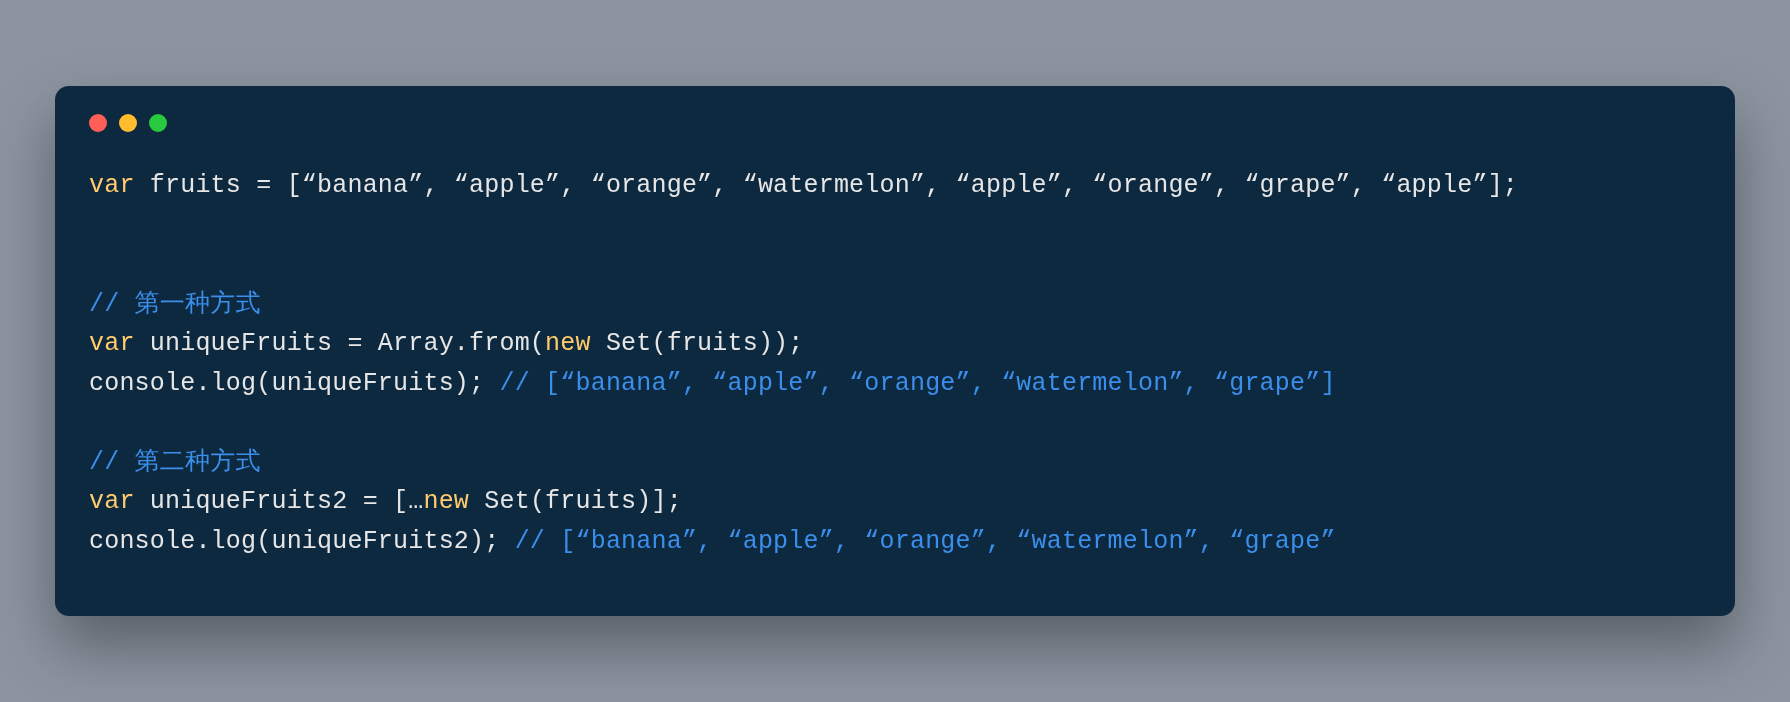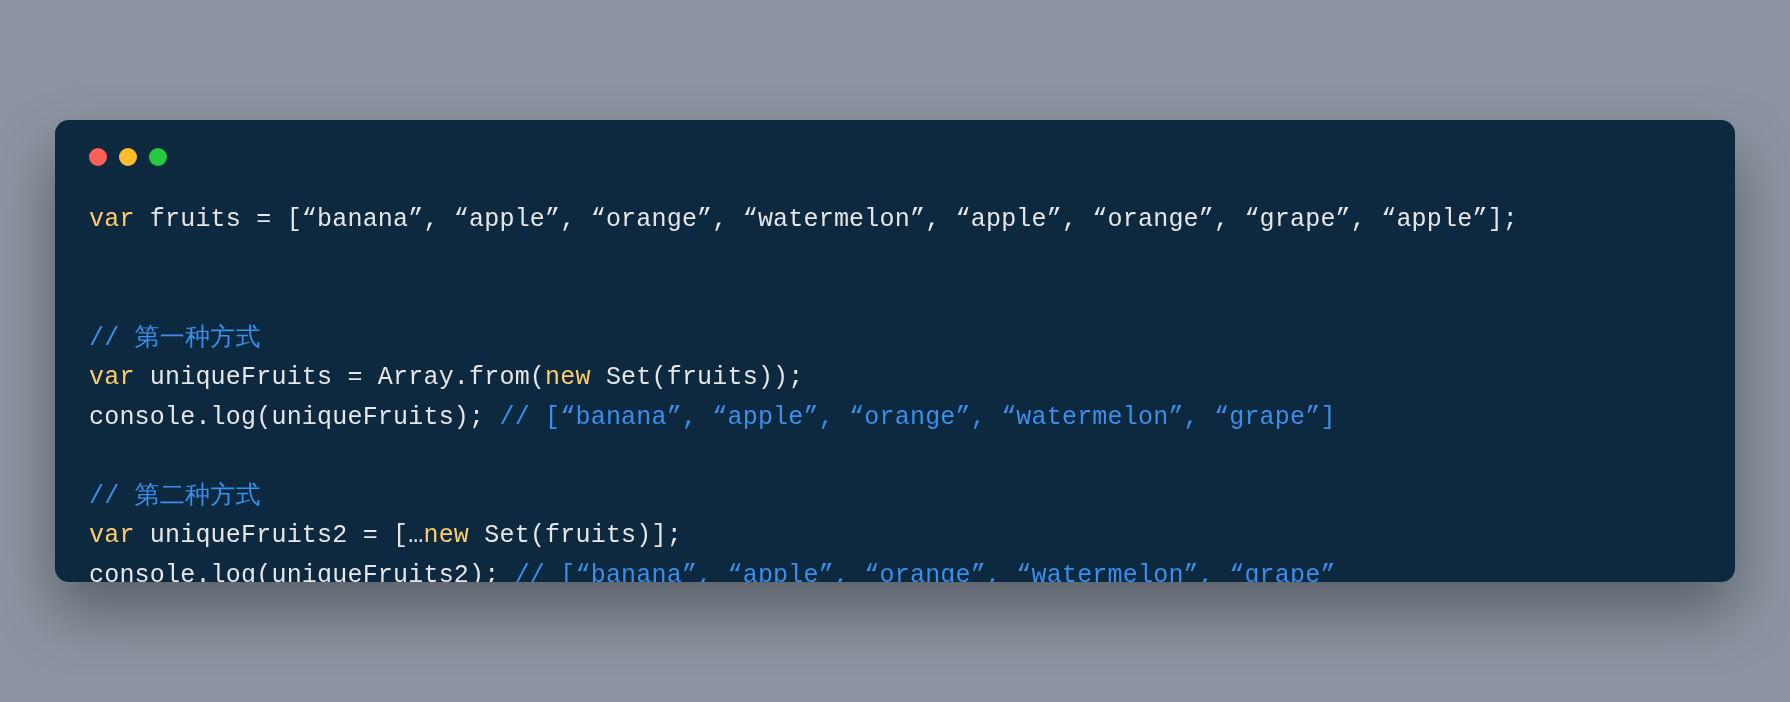--- a/index.html
+++ b/index.html
@@ -9,21 +9,21 @@
     height: 702px;
     display: flex;
     align-items: center;
     justify-content: center;
     font-family: "SF Mono", Monaco, Menlo, Consolas, "Courier New", monospace;
   }
   .window {
     background: #0d2940;
     border-radius: 14px;
     width: 1680px;
-    height: 462px;
+    height: 530px;
     box-shadow: 0 30px 60px rgba(0,0,0,0.35);
     padding: 28px 34px;
     overflow: hidden;
   }
   .traffic-lights {
     display: flex;
     gap: 12px;
     margin-bottom: 34px;
   }
   .light {

